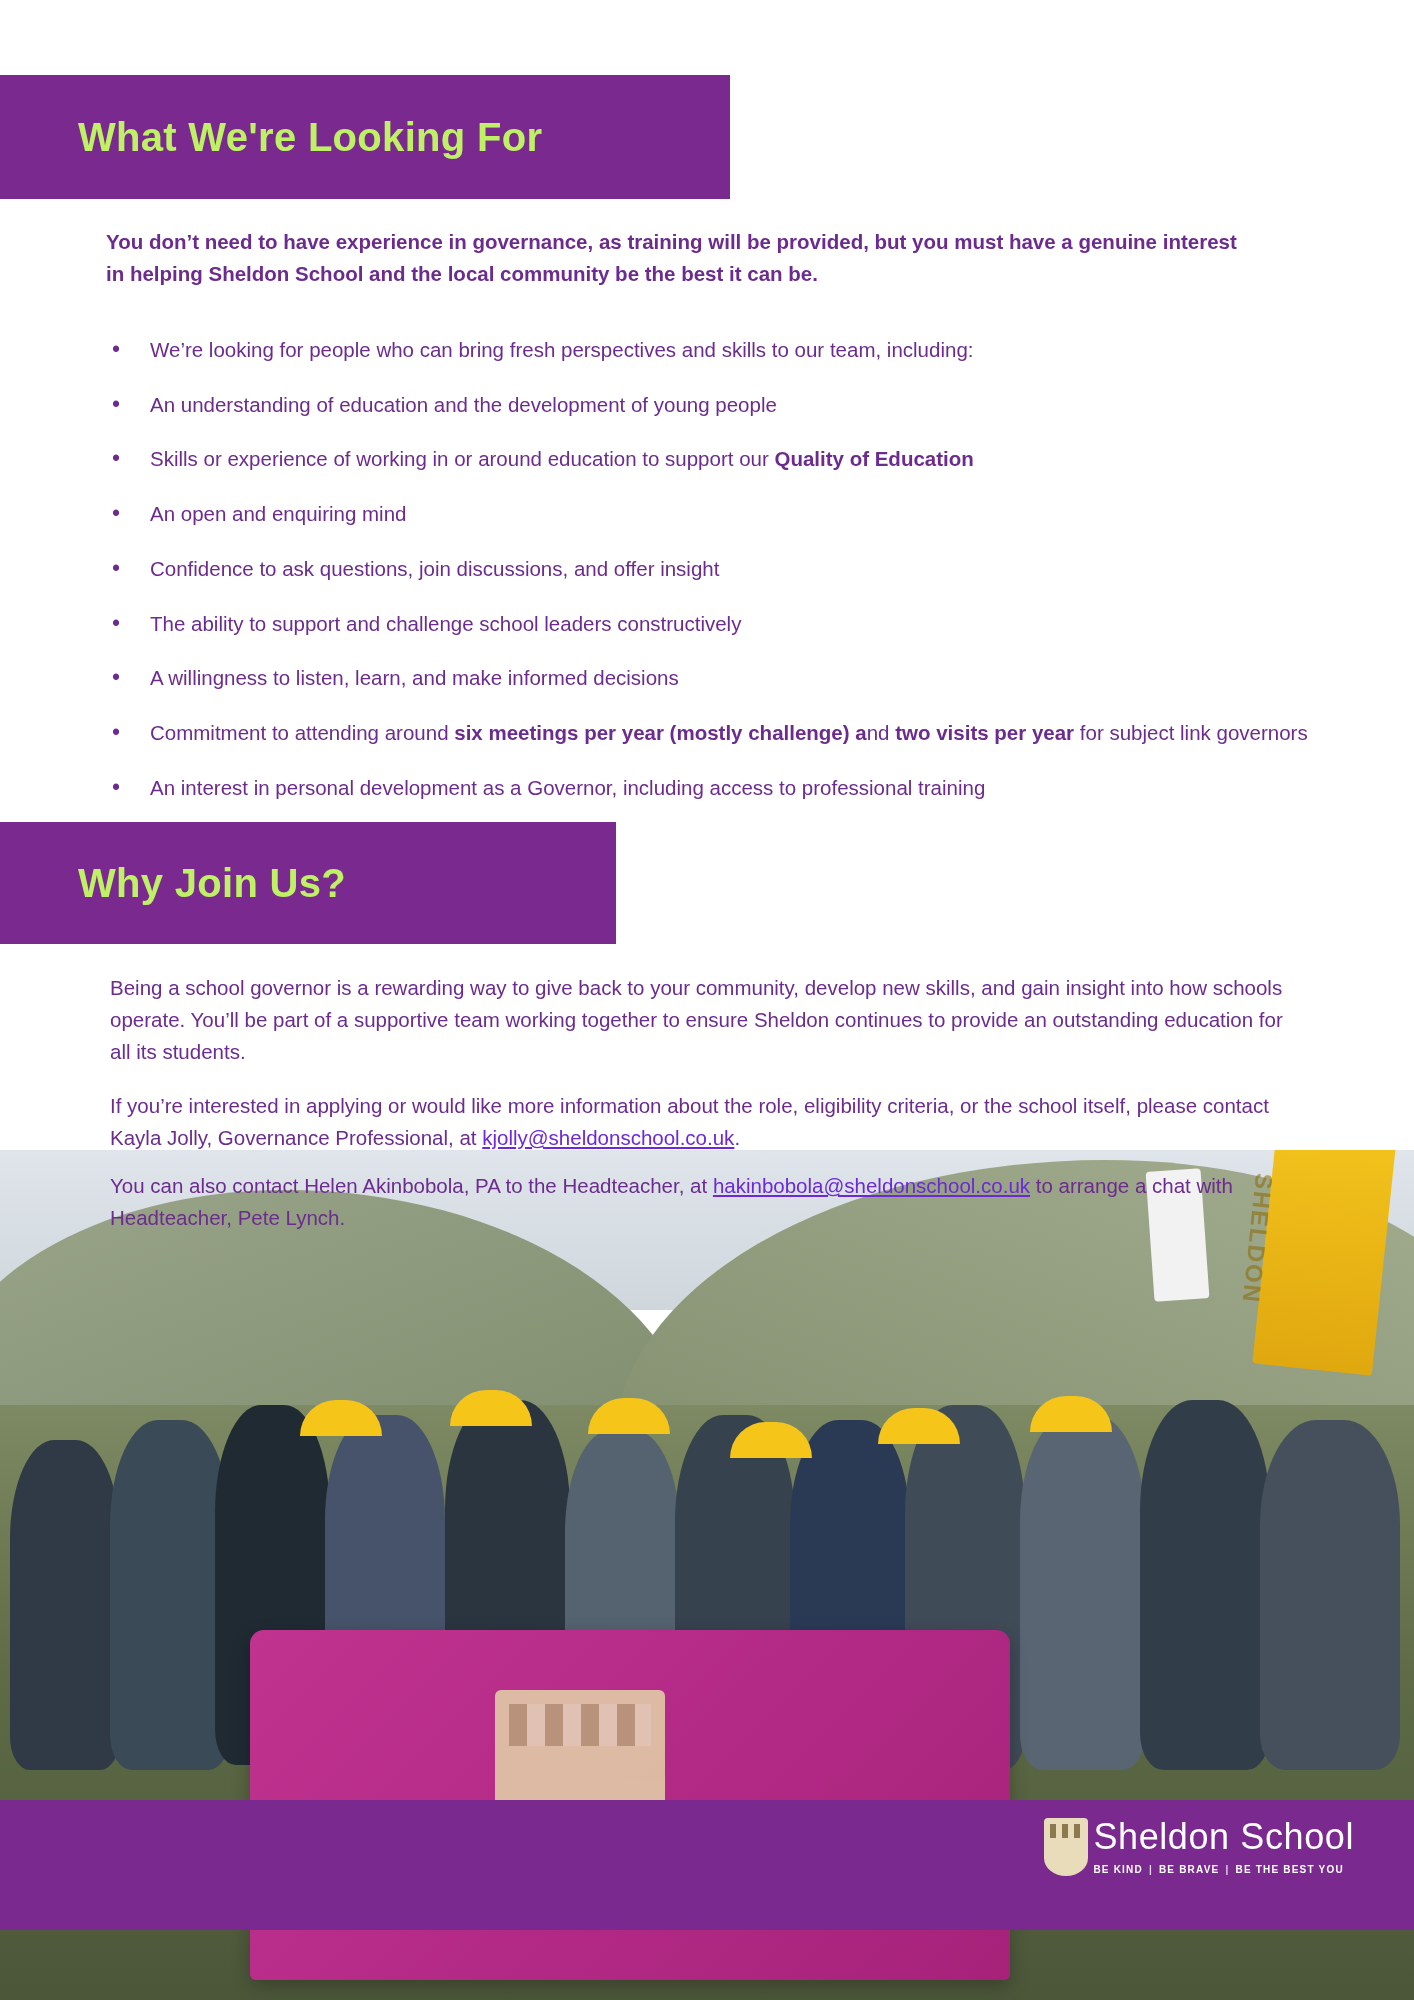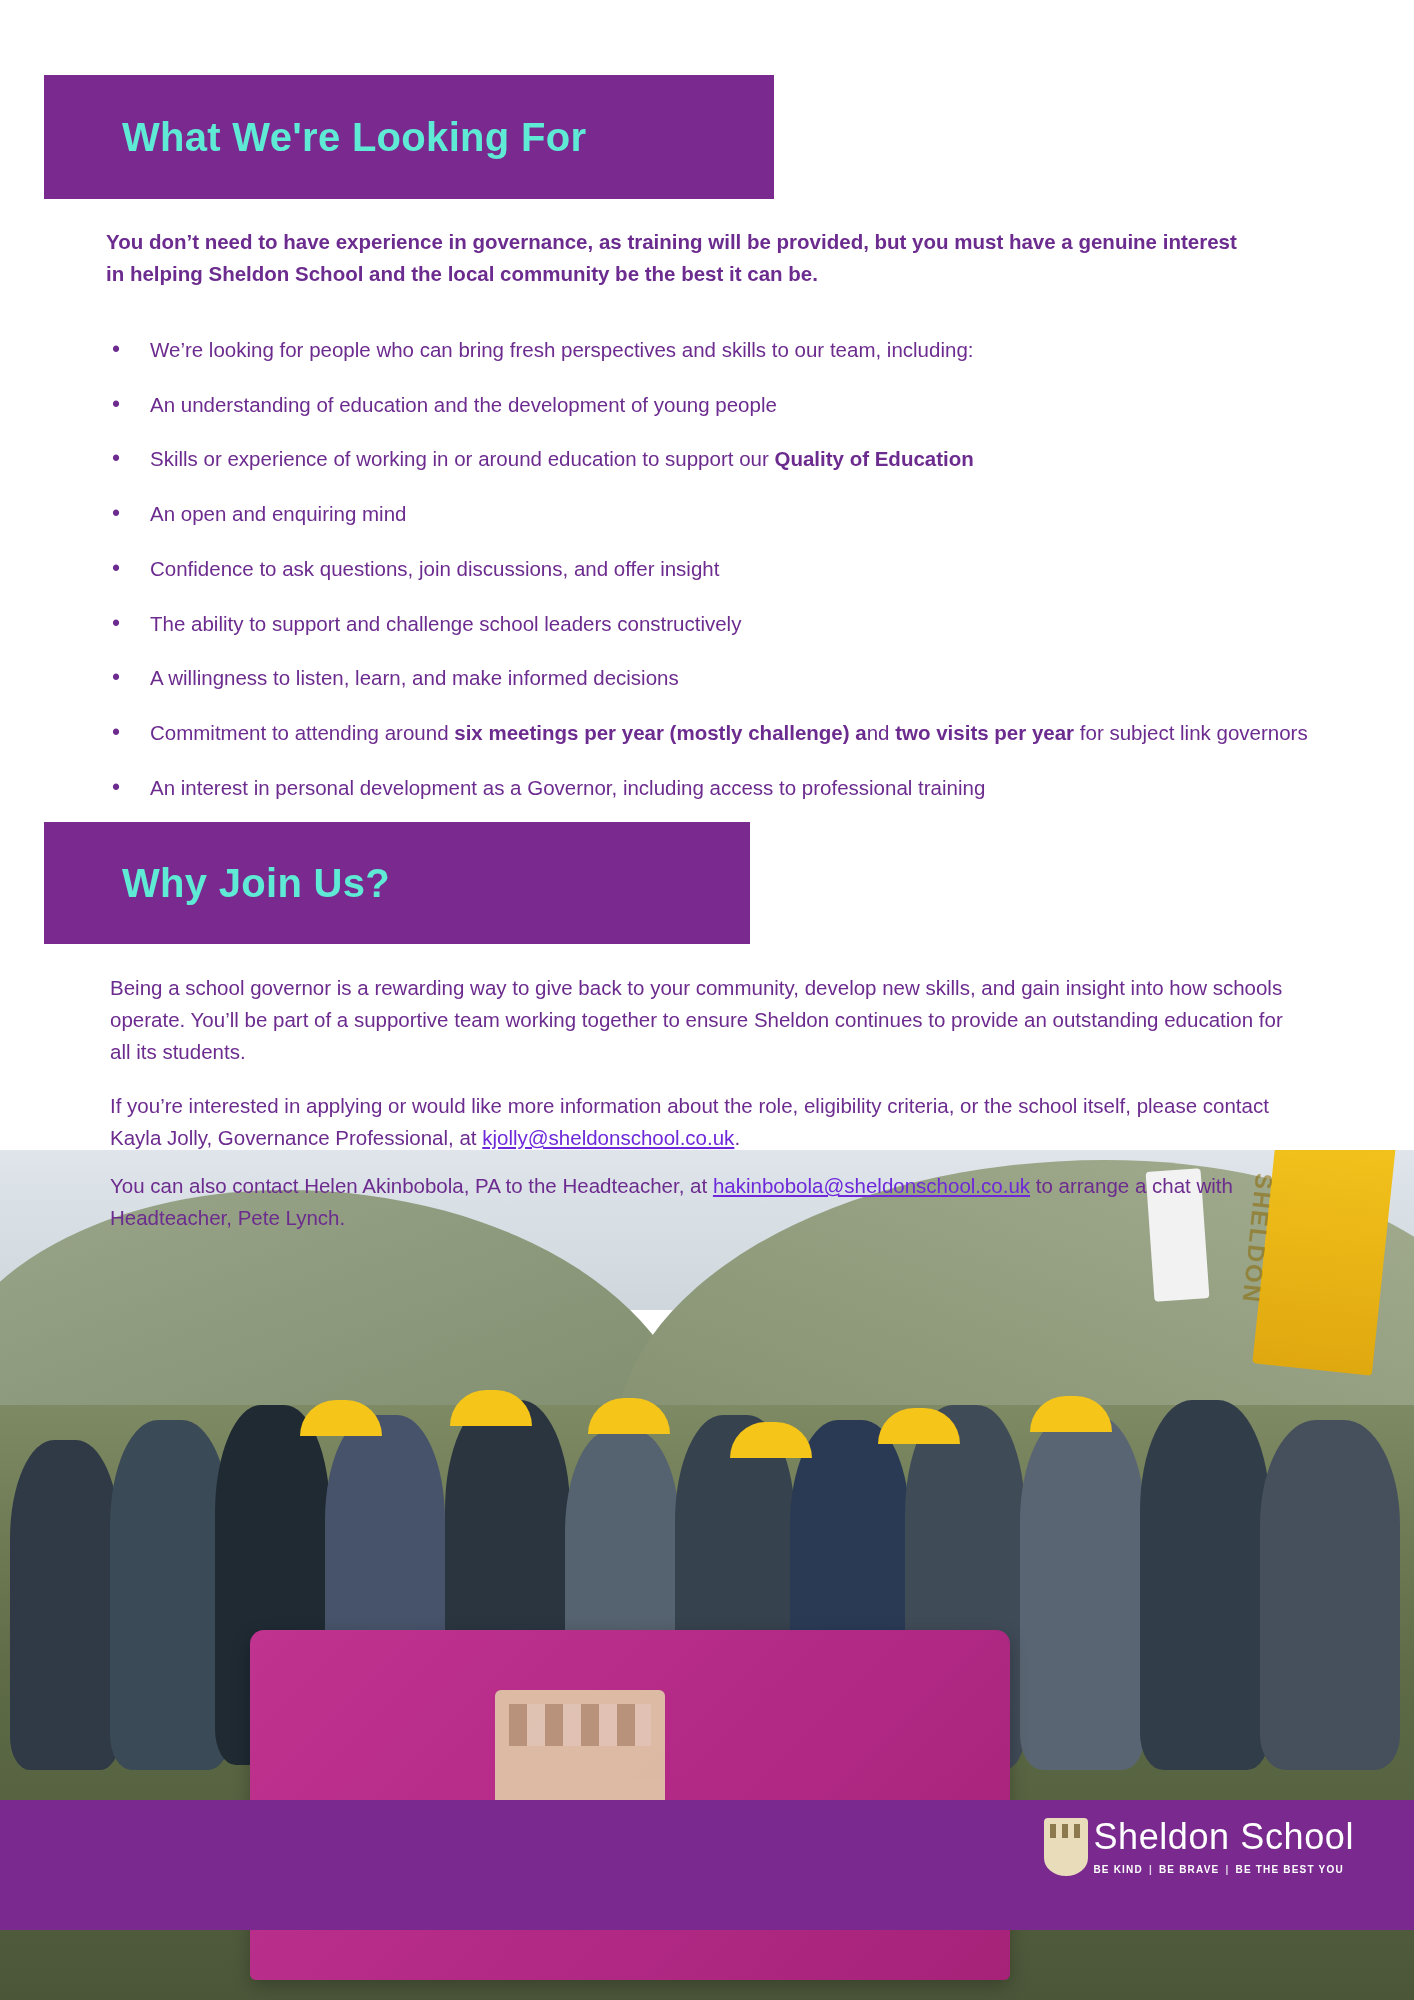--- a/index.html
+++ b/index.html
@@ -20,41 +20,40 @@
     width: 1414px;
     height: 2000px;
     overflow: hidden;
   }
 
   
   .banner {
     position: absolute;
     left: 0;
     background: #7a2a8f;
-    color: #5eead4;
+    color: #bef264;
     display: flex;
     align-items: center;
     box-sizing: border-box;
-    margin-left: 44px;
   }
   .banner-title {
     font-size: 40px;
     font-weight: bold;
     letter-spacing: 0.3px;
     padding-left: 78px;
     line-height: 1.1;
   }
   #banner-looking {
     top: 75px;
     width: 730px;
     height: 124px;
   }
   #banner-why {
     top: 822px;
-    width: 706px;
+    width: 616px;
     height: 122px;
     align-items: center;
   }
 
   
   .body-text {
     position: absolute;
     color: #6c2b8e;
     font-size: 20.5px;
     line-height: 1.55;

